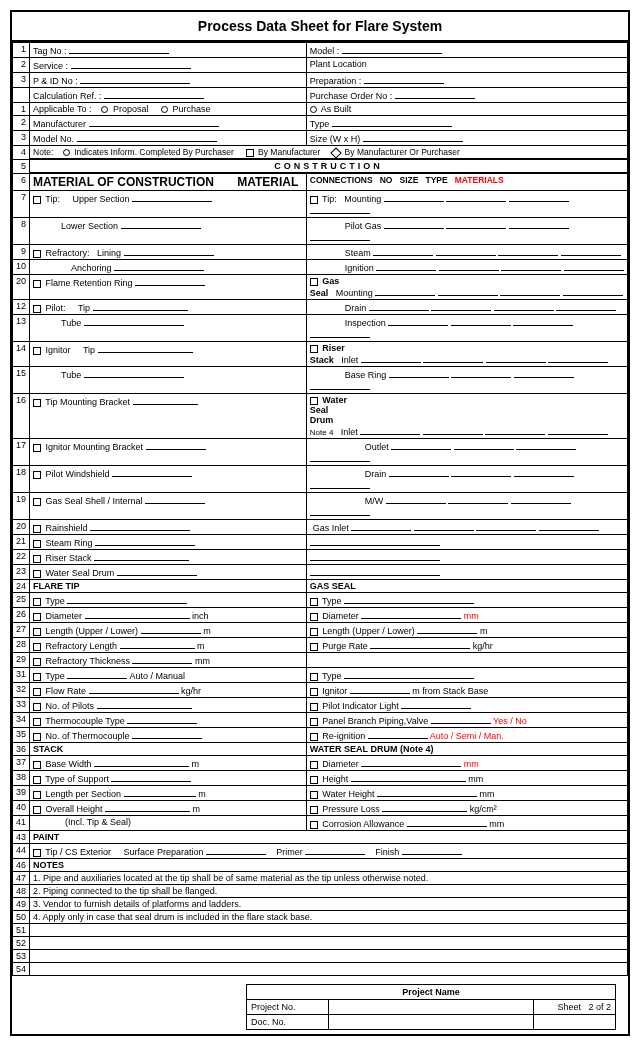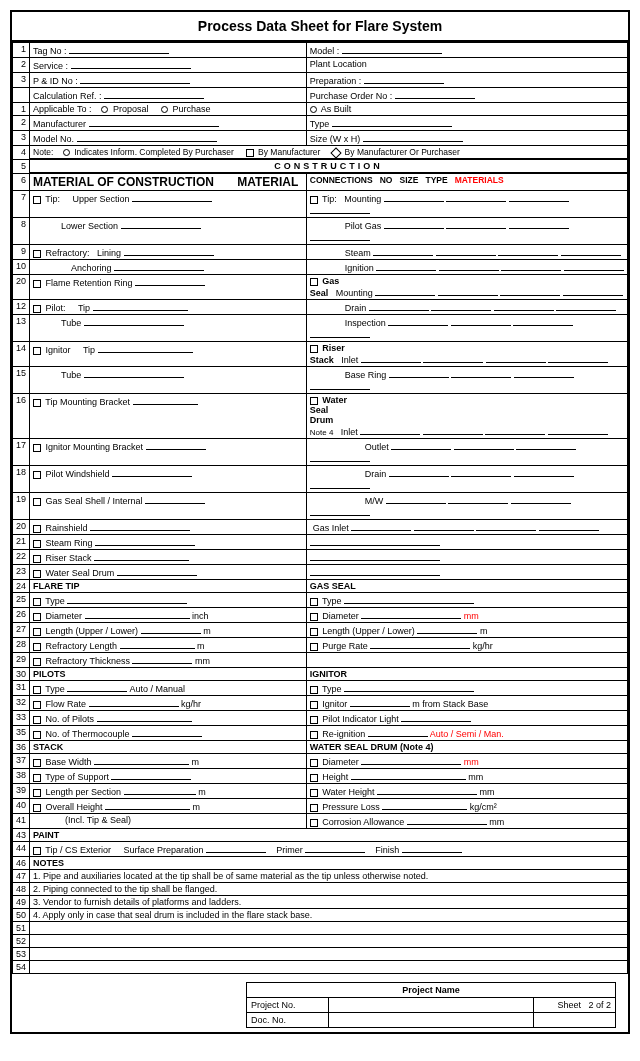--- a/index.html
+++ b/index.html
@@ -576,25 +576,20 @@
       <td class="row-num">29</td>
       <td>
         <span class="checkbox"></span>
         <span>Refractory Thickness</span>
         <span class="underline-field" style="width:55px;"></span>
         <span>mm</span>
       </td>
       <td class="right-cell">&nbsp;</td>
     </tr>
 
-    <tr class="divider-row">
-      <td class="row-num">30</td>
-      <td class="sub-section-header">PILOTS</td>
-      <td class="right-cell sub-section-header">IGNITOR</td>
-    </tr>
 
     <tr>
       <td class="row-num">31</td>
       <td>
         <span class="checkbox"></span>
         <span>Type</span>
         <span class="underline-field" style="width:40px;"></span>
         <span>Auto / Manual</span>
       </td>
       <td class="right-cell">
@@ -627,20 +622,34 @@
         <span>No. of Pilots</span>
         <span class="underline-field" style="width:95px;"></span>
       </td>
       <td class="right-cell">
         <span class="checkbox"></span>
         <span>Pilot Indicator Light</span>
         <span class="underline-field" style="width:70px;"></span>
       </td>
     </tr>
 
+    <tr>
+      <td class="row-num">34</td>
+      <td>
+        <span class="checkbox"></span>
+        <span>Thermocouple Type</span>
+        <span class="underline-field" style="width:70px;"></span>
+      </td>
+      <td class="right-cell">
+        <span class="checkbox"></span>
+        <span>Panel Branch Piping,Valve</span>
+        <span class="underline-field" style="width:10px;"></span>
+        <span class="red">Yes / No</span>
+      </td>
+    </tr>
 
     <tr>
       <td class="row-num">35</td>
       <td>
         <span class="checkbox"></span>
         <span>No. of Thermocouple</span>
         <span class="underline-field" style="width:70px;"></span>
       </td>
       <td class="right-cell">
         <span class="checkbox"></span>

